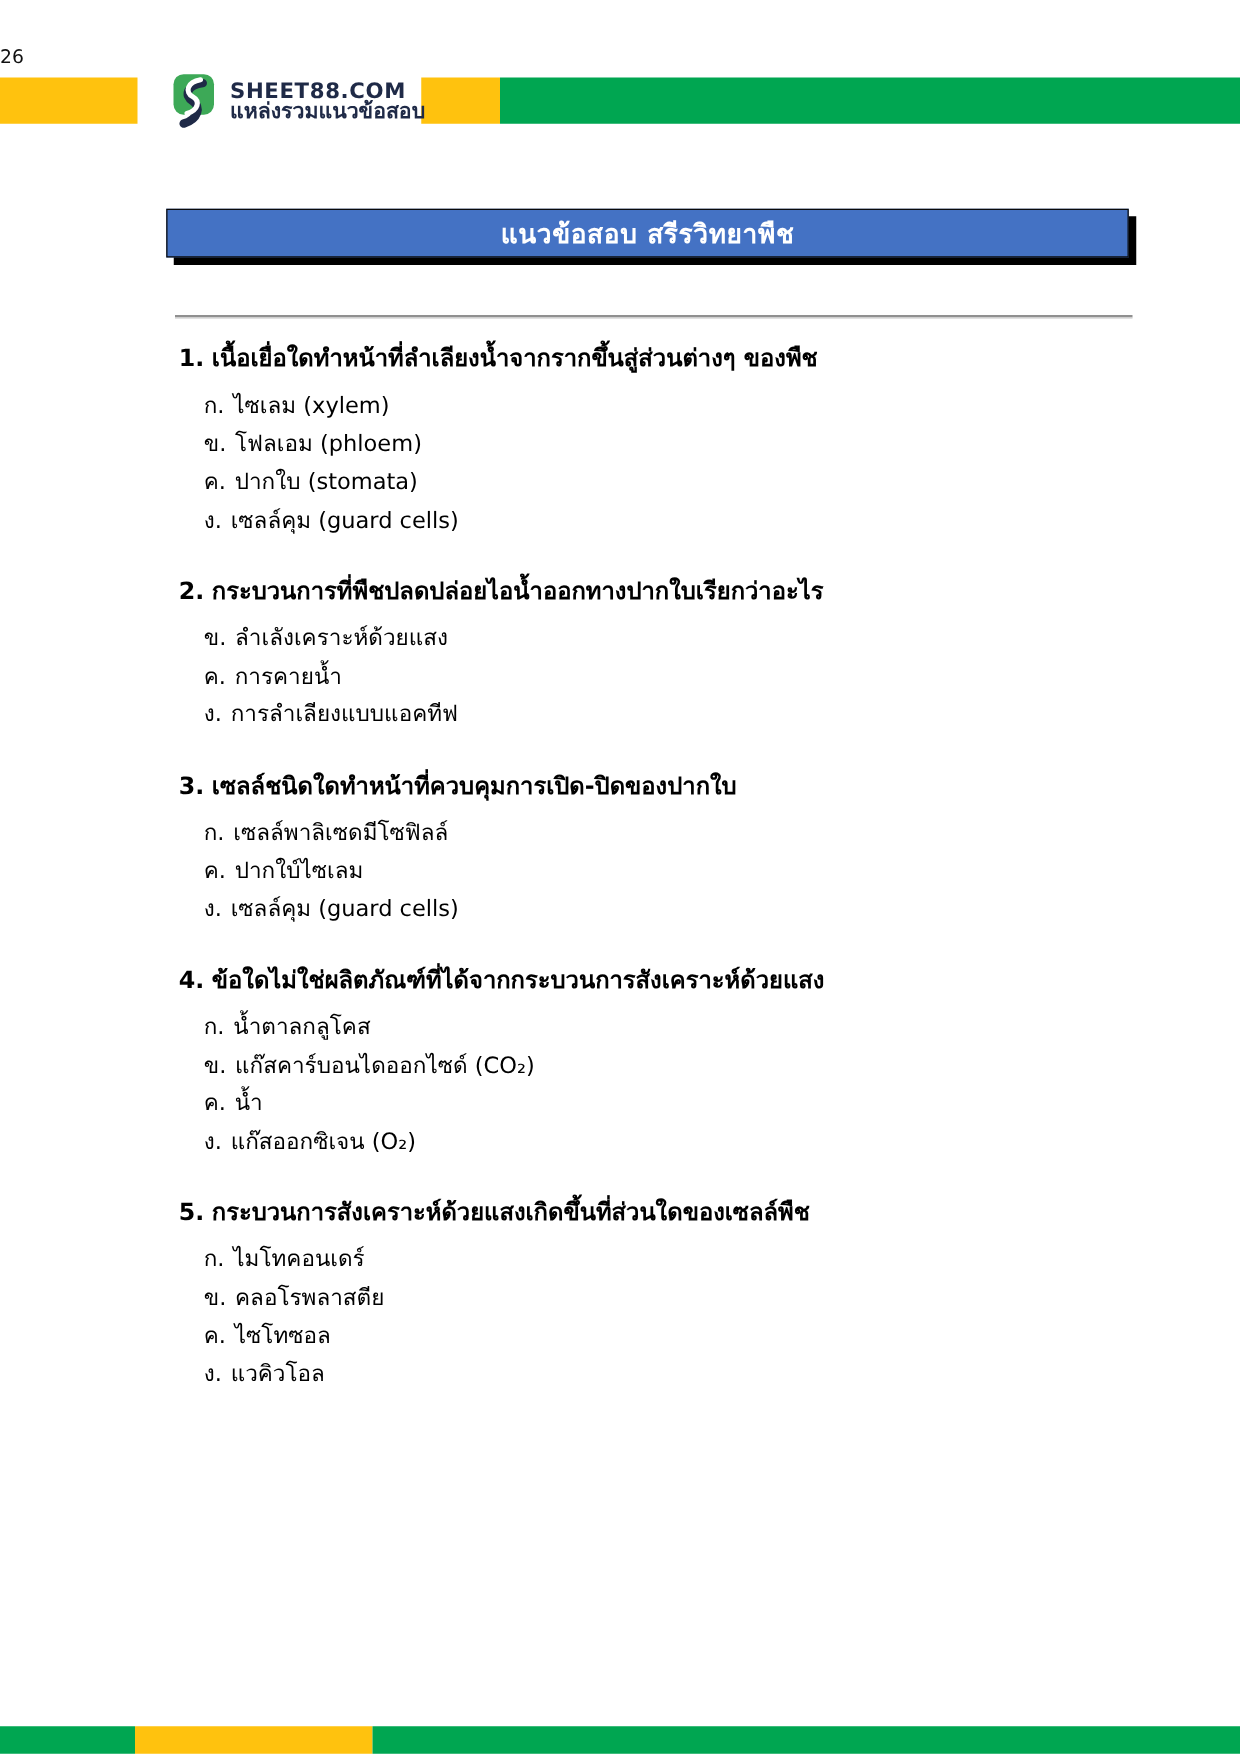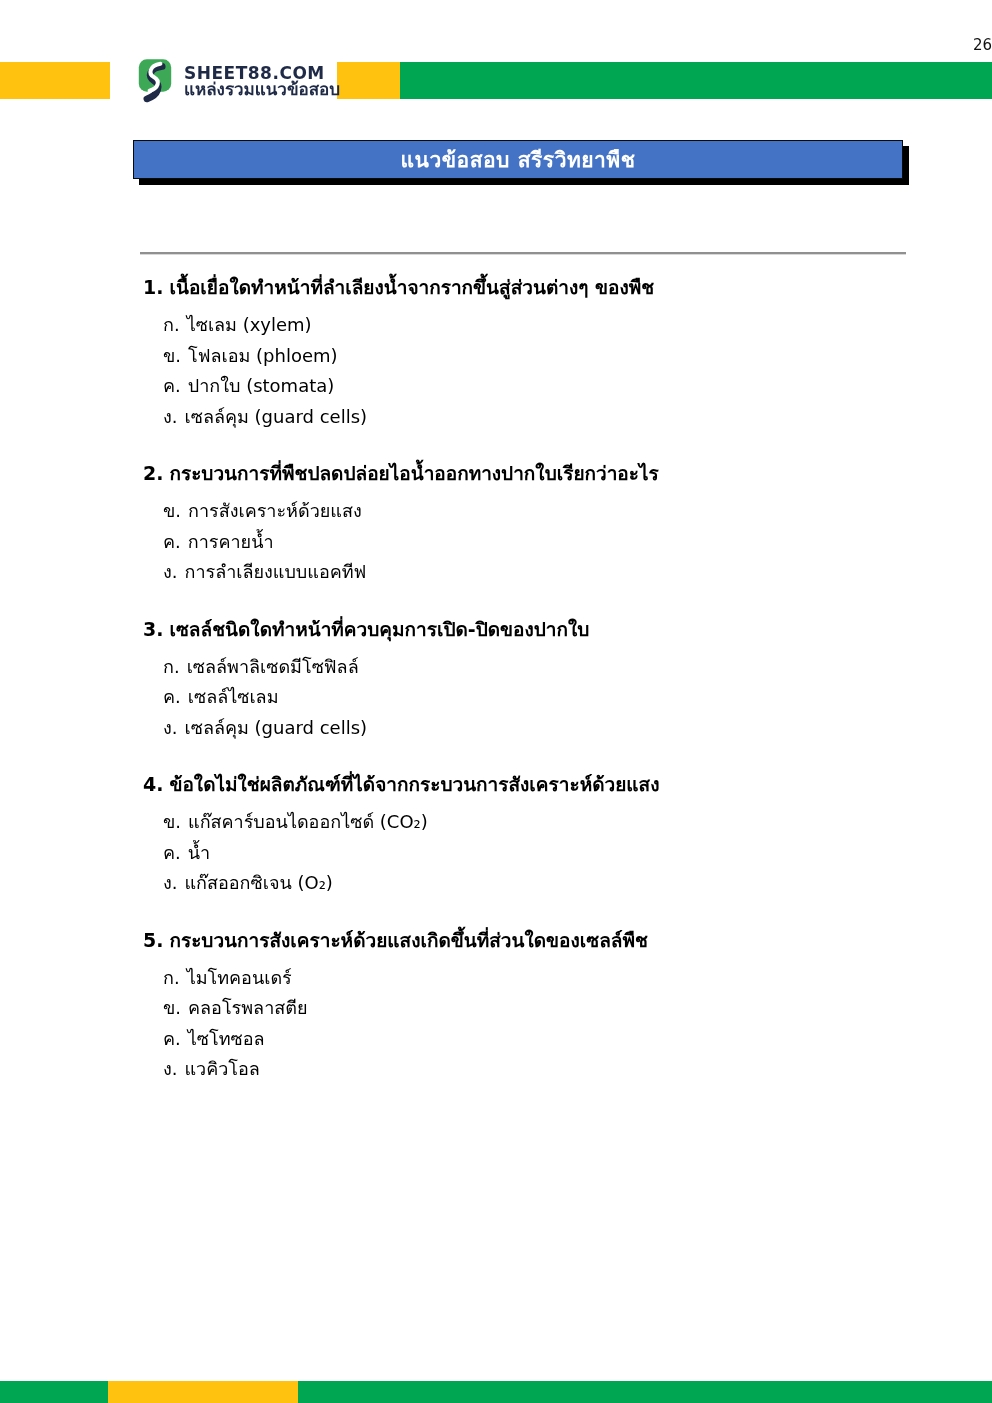--- a/index.html
+++ b/index.html
@@ -9,36 +9,36 @@
     --navy:#1F2A47;
     --banner-blue:#4472C4;
     --rule-gray:#909090;
   }
   html,body{margin:0;padding:0;}
   body{
     width:992px;height:1403px;position:relative;background:#fff;
     font-family:"DejaVu Sans","Liberation Sans",sans-serif;color:#000;overflow:hidden;
   }
   .page-number{
-    position:absolute;top:36px;left:0;width:992px;text-align:right;
+    position:absolute;top:36px;left:0;width:992px;text-align:left;
     font-size:15px;color:#111;
   }
   .hbar{position:absolute;top:62px;height:37px;}
   .hbar.y-left{left:0;width:110px;background:var(--yellow);}
   .hbar.y-mid{left:337px;width:63px;background:var(--yellow);}
   .hbar.g-right{left:400px;width:592px;background:var(--green);}
   .logo{
     position:absolute;top:58px;left:137px;display:flex;align-items:flex-start;gap:11px;
   }
   .logo svg{display:block;overflow:visible;}
   .logo-text{display:flex;flex-direction:column;justify-content:flex-end;padding-top:6px;}
   .logo-name{font-size:17px;font-weight:bold;color:var(--navy);letter-spacing:.5px;line-height:18px;}
   .logo-tagline{font-size:17px;font-weight:bold;color:var(--navy);line-height:13px;margin-top:1px;}
   .banner{
-    position:absolute;top:140px;left:133px;width:768px;height:37px;
+    position:absolute;top:167px;left:133px;width:768px;height:37px;
     background:var(--banner-blue);border:1px solid #0a0a0a;
     box-shadow:6px 6px 0 #000;
     display:flex;align-items:center;justify-content:center;
   }
   .banner-title{color:#fff;font-weight:bold;font-size:21px;letter-spacing:.5px;}
   .rule{
     position:absolute;top:252px;left:140px;width:766px;height:0;
     border-top:2px solid var(--rule-gray);border-bottom:1px solid #d8d8d8;
   }
   .content{position:absolute;top:272px;left:143px;width:790px;}
@@ -90,38 +90,39 @@
       <div class="option"><span class="opt-label">ก.</span><span>ไซเลม (xylem)</span></div>
       <div class="option"><span class="opt-label">ข.</span><span>โฟลเอม (phloem)</span></div>
       <div class="option"><span class="opt-label">ค.</span><span>ปากใบ (stomata)</span></div>
       <div class="option"><span class="opt-label">ง.</span><span>เซลล์คุม (guard cells)</span></div>
     </div>
   </div>
 
   <div class="question">
     <div class="q-head"><span class="q-num">2.</span><span>กระบวนการที่พืชปลดปล่อยไอน้ำออกทางปากใบเรียกว่าอะไร</span></div>
     <div class="options">
-      <div class="option"><span class="opt-label">ข.</span><span>การสังเคราะห์ด้วยแสง</span></div>
+      <div class="option"><span class="opt-label">ข.</span><span>ลำเลังเคราะห์ด้วยแสง</span></div>
       <div class="option"><span class="opt-label">ค.</span><span>การคายน้ำ</span></div>
       <div class="option"><span class="opt-label">ง.</span><span>การลำเลียงแบบแอคทีฟ</span></div>
     </div>
   </div>
 
   <div class="question">
     <div class="q-head"><span class="q-num">3.</span><span>เซลล์ชนิดใดทำหน้าที่ควบคุมการเปิด-ปิดของปากใบ</span></div>
     <div class="options">
       <div class="option"><span class="opt-label">ก.</span><span>เซลล์พาลิเซดมีโซฟิลล์</span></div>
-      <div class="option"><span class="opt-label">ค.</span><span>เซลล์ไซเลม</span></div>
+      <div class="option"><span class="opt-label">ค.</span><span>ปากใบ์ไซเลม</span></div>
       <div class="option"><span class="opt-label">ง.</span><span>เซลล์คุม (guard cells)</span></div>
     </div>
   </div>
 
   <div class="question">
     <div class="q-head"><span class="q-num">4.</span><span>ข้อใดไม่ใช่ผลิตภัณฑ์ที่ได้จากกระบวนการสังเคราะห์ด้วยแสง</span></div>
     <div class="options">
+      <div class="option"><span class="opt-label">ก.</span><span>น้ำตาลกลูโคส</span></div>
       <div class="option"><span class="opt-label">ข.</span><span>แก๊สคาร์บอนไดออกไซด์ (CO₂)</span></div>
       <div class="option"><span class="opt-label">ค.</span><span>น้ำ</span></div>
       <div class="option"><span class="opt-label">ง.</span><span>แก๊สออกซิเจน (O₂)</span></div>
     </div>
   </div>
 
   <div class="question">
     <div class="q-head"><span class="q-num">5.</span><span>กระบวนการสังเคราะห์ด้วยแสงเกิดขึ้นที่ส่วนใดของเซลล์พืช</span></div>
     <div class="options">
       <div class="option"><span class="opt-label">ก.</span><span>ไมโทคอนเดร์</span></div>

